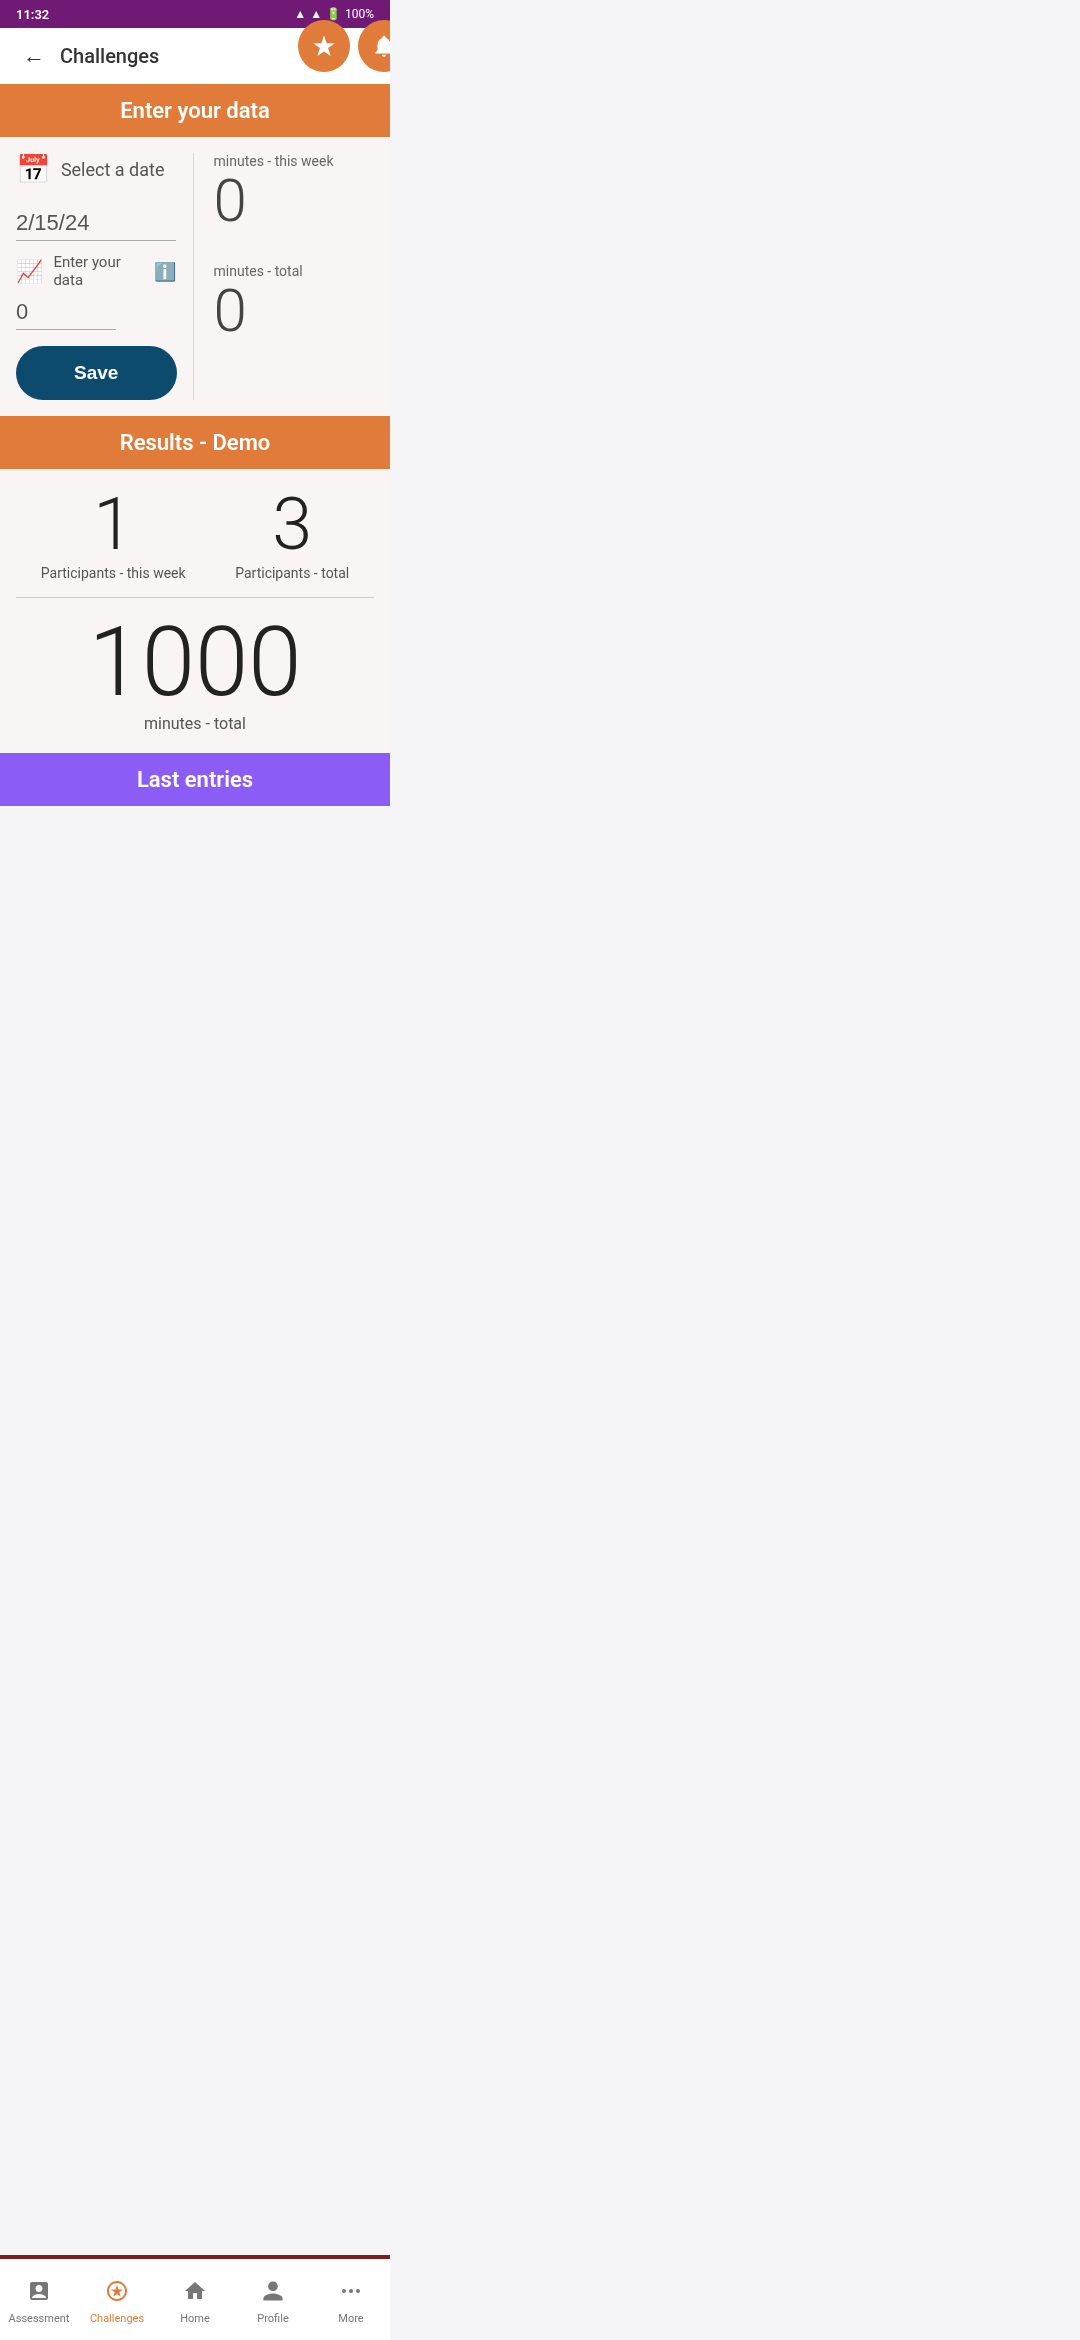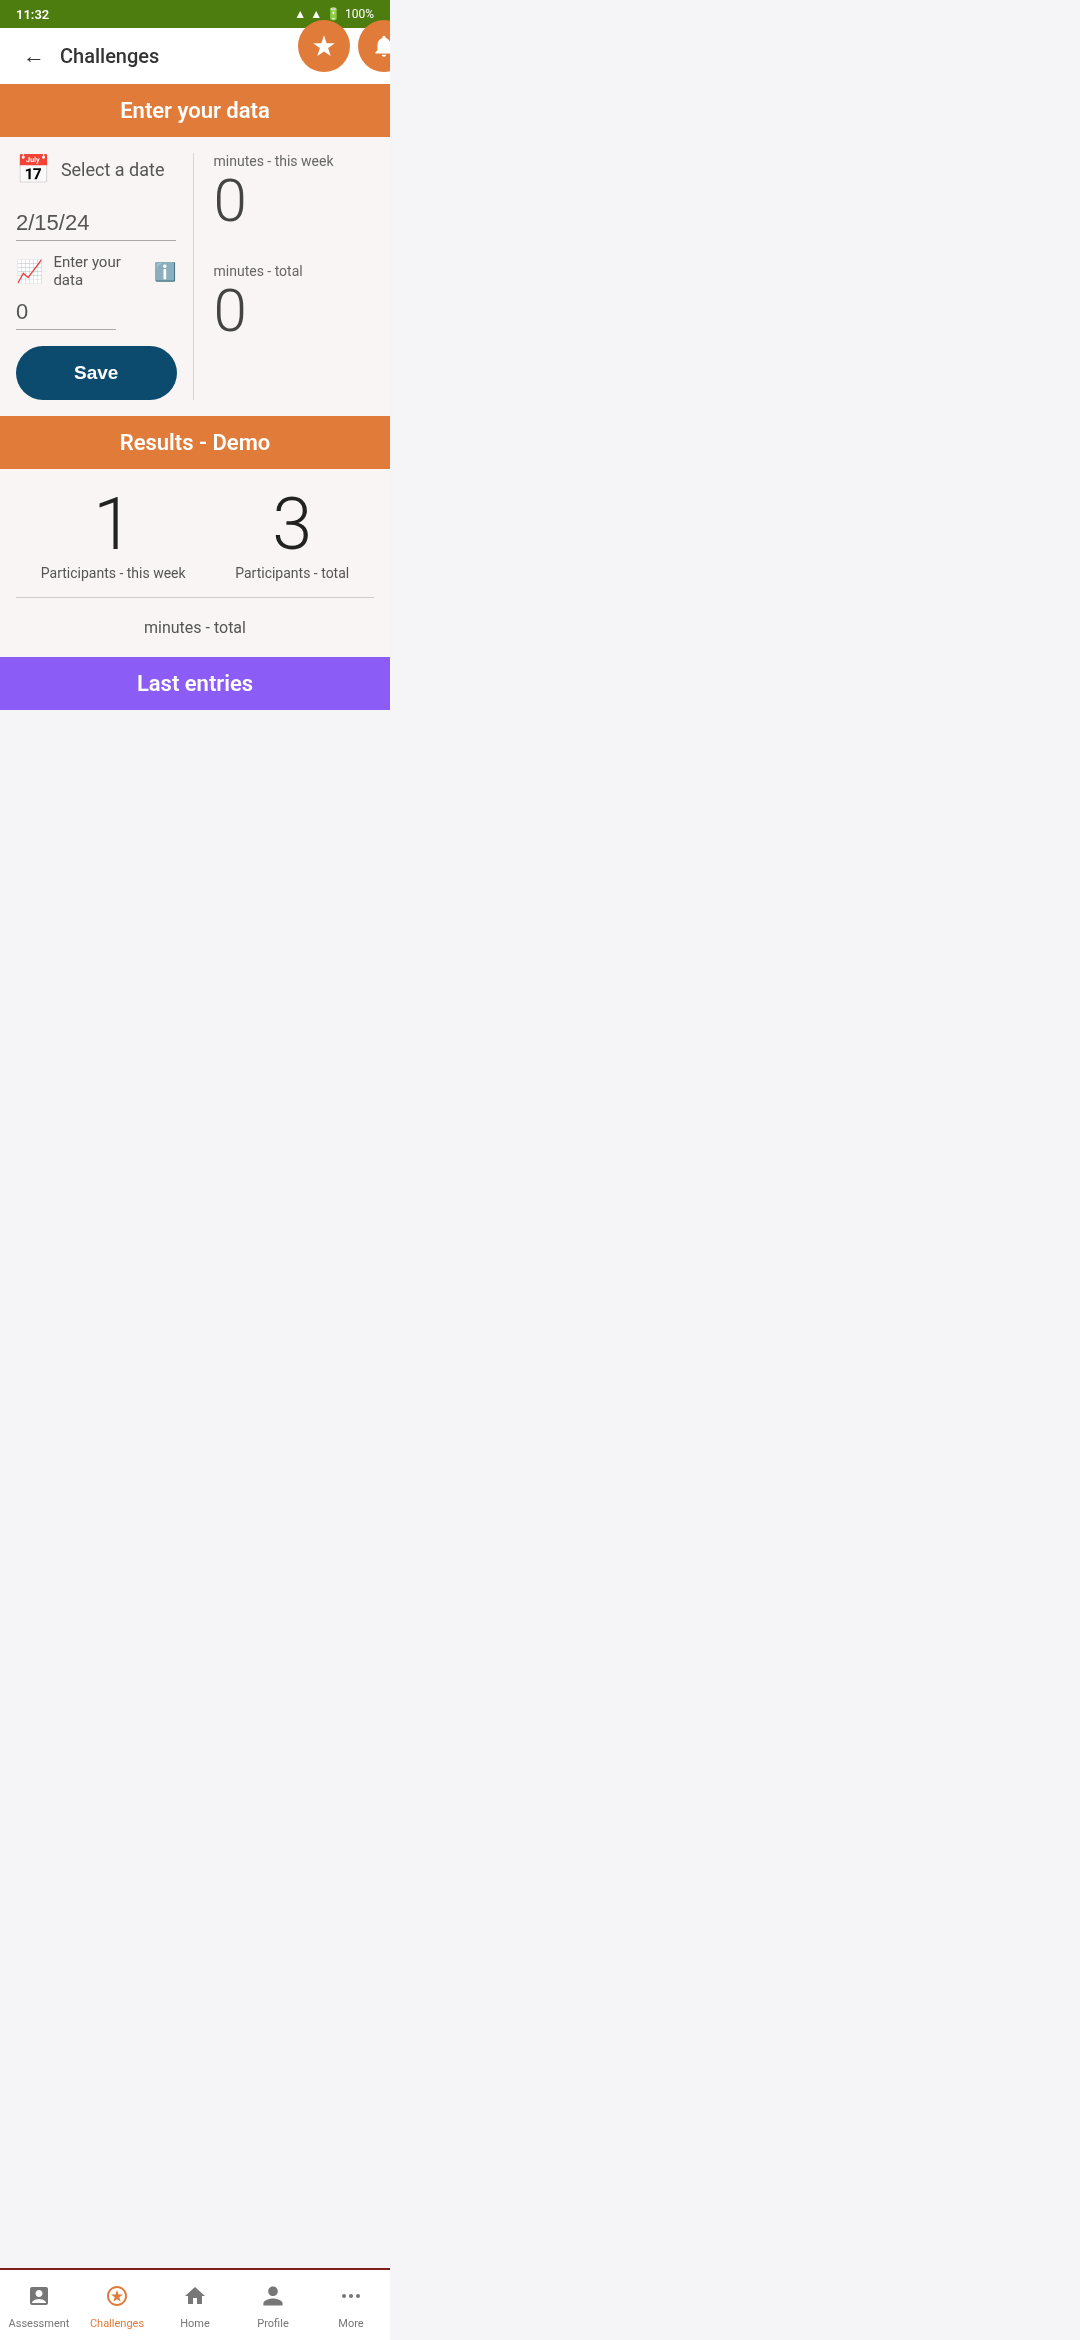--- a/index.html
+++ b/index.html
@@ -9,21 +9,21 @@
       width: 390px;
       min-height: 844px;
       background: #f5f5f7;
       font-family: -apple-system, BlinkMacSystemFont, 'Segoe UI', Roboto, sans-serif;
       overflow-x: hidden;
       position: relative;
     }
 
     
     .status-bar {
-      background: #4d7c0f;
+      background: #701a75;
       height: 28px;
       display: flex;
       align-items: center;
       justify-content: space-between;
       padding: 0 16px;
     }
     .status-time {
       color: #fff;
       font-size: 13px;
       font-weight: 600;
@@ -267,23 +267,23 @@
       font-weight: 600;
     }
 
     
     .bottom-nav {
       position: fixed;
       bottom: 0;
       left: 0;
       width: 390px;
       background: #fff;
-      border-top: 2px solid #7f1d1d;
-      display: flex;
-      height: 72px;
+      border-top: 4px solid #7f1d1d;
+      display: flex;
+      height: 85px;
     }
     .nav-item {
       flex: 1;
       display: flex;
       flex-direction: column;
       align-items: center;
       justify-content: center;
       gap: 4px;
       cursor: pointer;
       padding-top: 4px;
@@ -390,20 +390,21 @@
       <span class="result-value">1</span>
       <span class="result-label">Participants - this week</span>
     </div>
     <div class="result-item">
       <span class="result-value">3</span>
       <span class="result-label">Participants - total</span>
     </div>
   </div>
   <hr class="divider-line">
   <div class="big-stat-center">
+    <span class="big-stat-value">1000</span>
     <span class="big-stat-label">minutes - total</span>
   </div>
 </div>
 
 <div class="last-entries-header">
   <span class="last-entries-text">Last entries</span>
 </div>
 
 <div class="spacer-bottom"></div>
 

